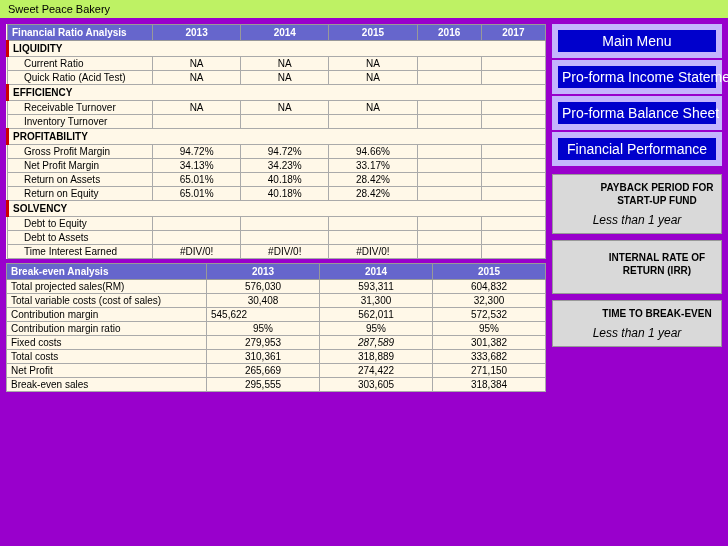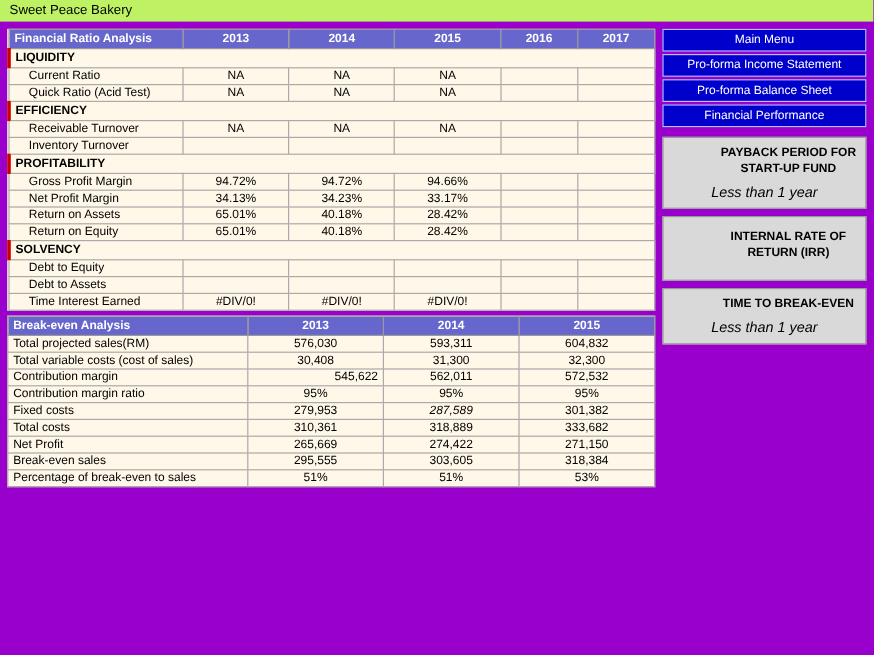--- a/index.html
+++ b/index.html
@@ -71,22 +71,22 @@
     .num-col {
       text-align: center;
     }
     
     .nav-btn {
       display: block;
       background: #0000cc;
       color: #fff;
       text-align: center;
       padding: 3px 4px;
-      font-size: 10px;
-      border: 1px solid #c4b5fd;
+      font-size: 14px;
+      border: 6px solid #c4b5fd;
       cursor: pointer;
       margin-bottom: 2px;
       white-space: nowrap;
     }
     .info-box {
       background: #d9d9d9;
       border: 1px solid #999;
       text-align: center;
       padding: 6px 4px;
     }
@@ -252,21 +252,21 @@
             <td class="num-col" style="text-align: center;">604,832</td>
           </tr>
           <tr>
             <td>Total variable costs (cost of sales)</td>
             <td class="num-col" style="text-align: center;">30,408</td>
             <td class="num-col" style="text-align: center;">31,300</td>
             <td class="num-col" style="text-align: center;">32,300</td>
           </tr>
           <tr>
             <td>Contribution margin</td>
-            <td class="num-col" style="text-align: right;">545,622</td>
+            <td class="num-col" style="text-align: left;">545,622</td>
             <td class="num-col" style="text-align: center;">562,011</td>
             <td class="num-col" style="text-align: center;">572,532</td>
           </tr>
           <tr>
             <td>Contribution margin ratio</td>
             <td class="num-col" style="text-align: center;">95%</td>
             <td class="num-col" style="text-align: center;">95%</td>
             <td class="num-col" style="text-align: center;">95%</td>
           </tr>
           <tr>
@@ -285,26 +285,20 @@
             <td>Net Profit</td>
             <td class="num-col" style="text-align: center;">265,669</td>
             <td class="num-col" style="text-align: center;">274,422</td>
             <td class="num-col" style="text-align: center;">271,150</td>
           </tr>
           <tr>
             <td>Break-even sales</td>
             <td class="num-col" style="text-align: center;">295,555</td>
             <td class="num-col" style="">303,605</td>
             <td class="num-col" style="text-align: center;">318,384</td>
-          </tr>
-          <tr>
-            <td>Percentage of break-even to sales</td>
-            <td class="num-col" style="text-align: center;">51%</td>
-            <td class="num-col" style="text-align: center;">51%</td>
-            <td class="num-col" style="text-align: center;">53%</td>
           </tr>
         </tbody>
     </table>
   </div>
 
   <div class="right-panel">
 
     <div id="nav-buttons">
         <div class="nav-btn">Main Menu</div>
         <div class="nav-btn">Pro-forma Income Statement</div>

